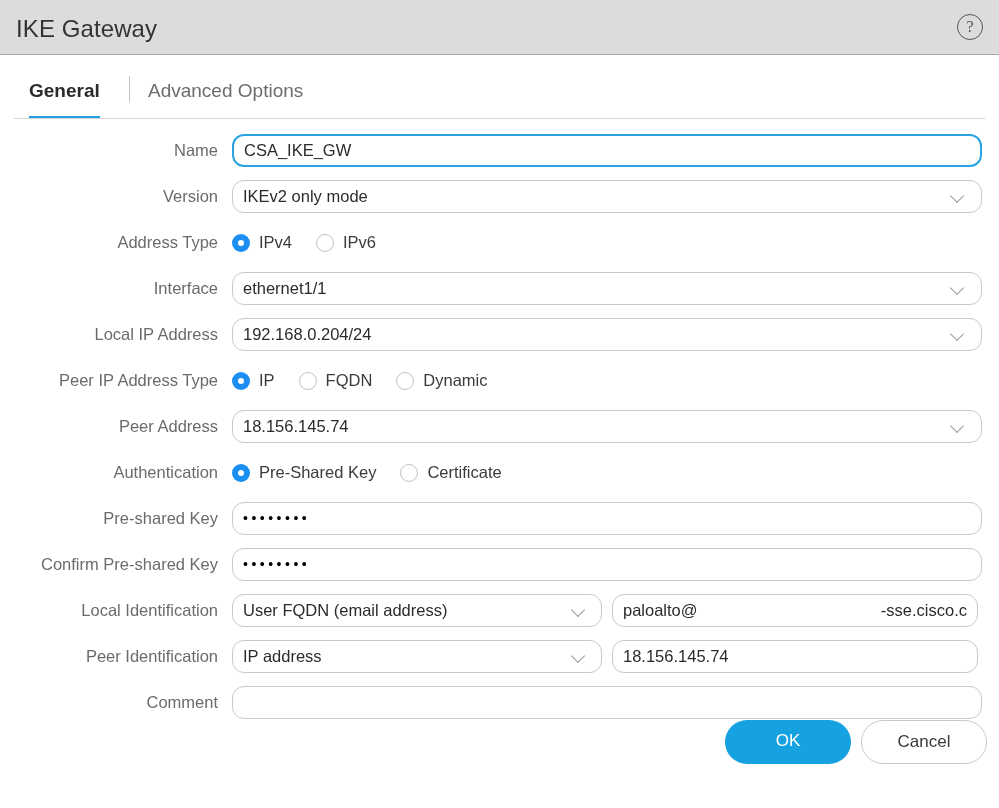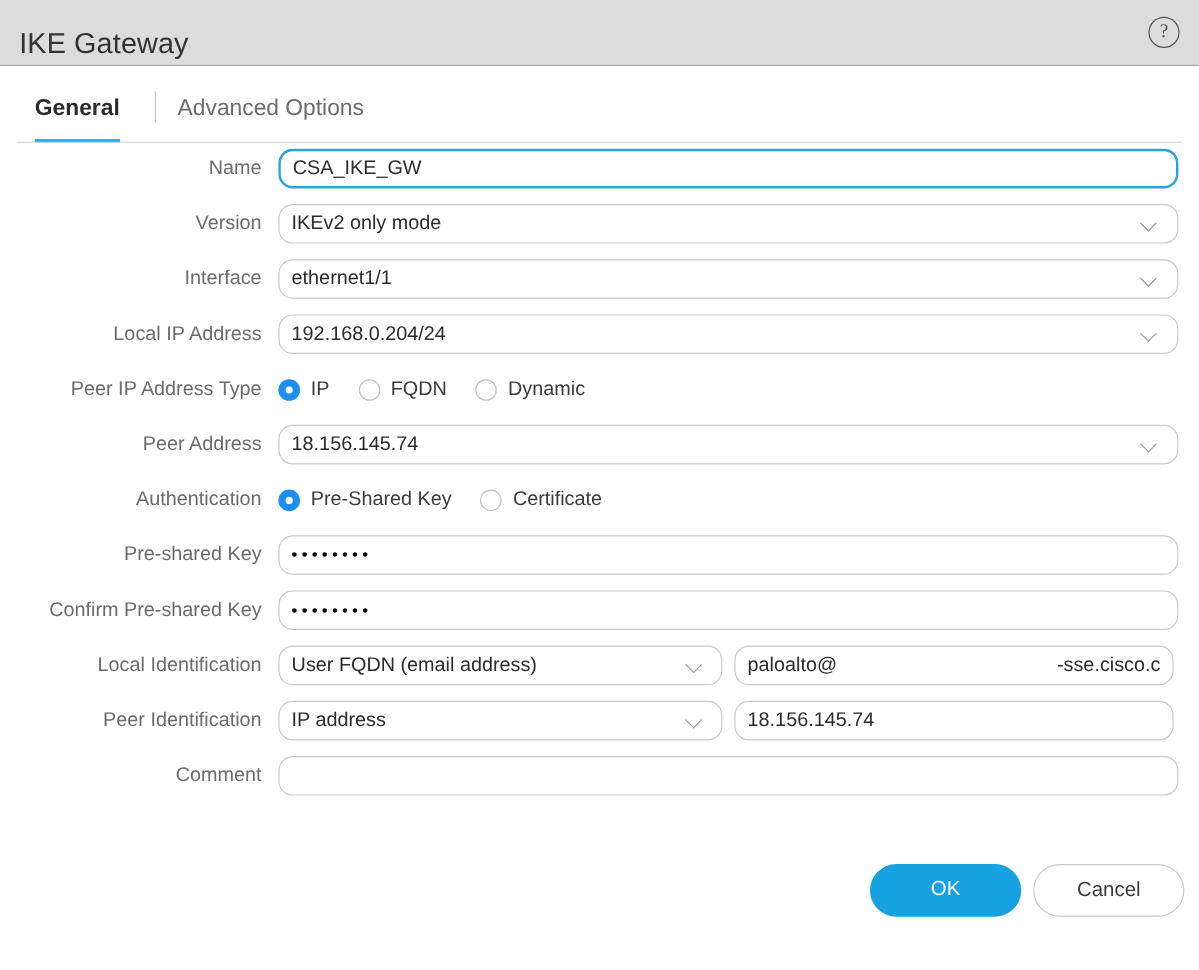--- a/index.html
+++ b/index.html
@@ -21,21 +21,21 @@
     left: 0; top: 0;
     width: 999px;
     height: 55px;
     background: #dcdcdc;
     border-bottom: 1px solid #a8a8a8;
     box-sizing: border-box;
   }
   .titlebar-text {
     position: absolute;
     left: 16px;
-    top: 23px;
+    top: 15px;
     font-size: 24px;
     color: #333333;
     letter-spacing: .1px;
   }
   .help-icon {
     position: absolute;
     right: 16px;
     top: 14px;
     width: 26px;
     height: 26px;
@@ -91,21 +91,21 @@
     top: 118px;
     width: 971px;
     height: 1px;
     background: #d6d6d6;
   }
 
   
   .form {
     position: absolute;
     left: 0;
-    top: 124px;
+    top: 134px;
     width: 897px;
   }
   .row {
     position: relative;
     height: 33px;
     margin-bottom: 13px;
   }
   .label {
     position: absolute;
     left: 0;
@@ -286,20 +286,33 @@
     <div class="label">Name</div>
     <div class="field focused">CSA_IKE_GW</div>
   </div>
 
   <div class="row">
     <div class="label">Version</div>
     <div class="field dropdown">IKEv2 only mode</div>
     <span class="chevron chev-main"></span>
   </div>
 
+  <div class="row">
+    <div class="label">Address Type</div>
+    <div class="radio-group">
+      <div class="radio-item selected">
+        <span class="radio-dot"></span>
+        <span class="radio-label">IPv4</span>
+      </div>
+      <div class="radio-item">
+        <span class="radio-dot"></span>
+        <span class="radio-label">IPv6</span>
+      </div>
+    </div>
+  </div>
 
   <div class="row">
     <div class="label">Interface</div>
     <div class="field dropdown">ethernet1/1</div>
     <span class="chevron chev-main"></span>
   </div>
 
   <div class="row">
     <div class="label">Local IP Address</div>
     <div class="field dropdown">192.168.0.204/24</div>

